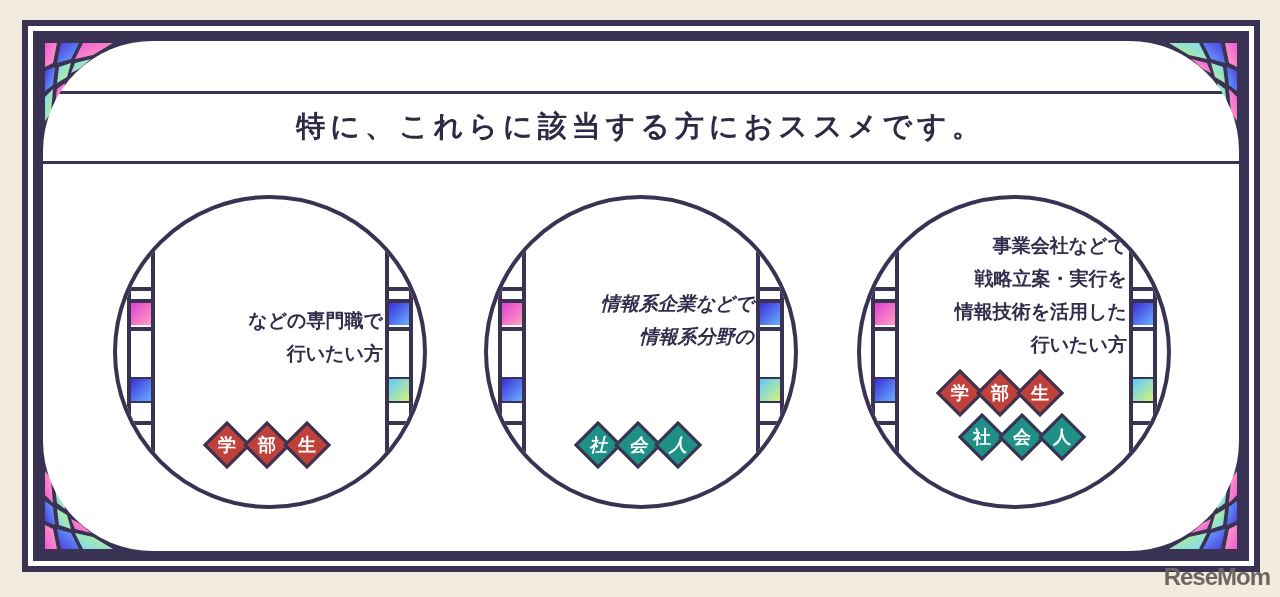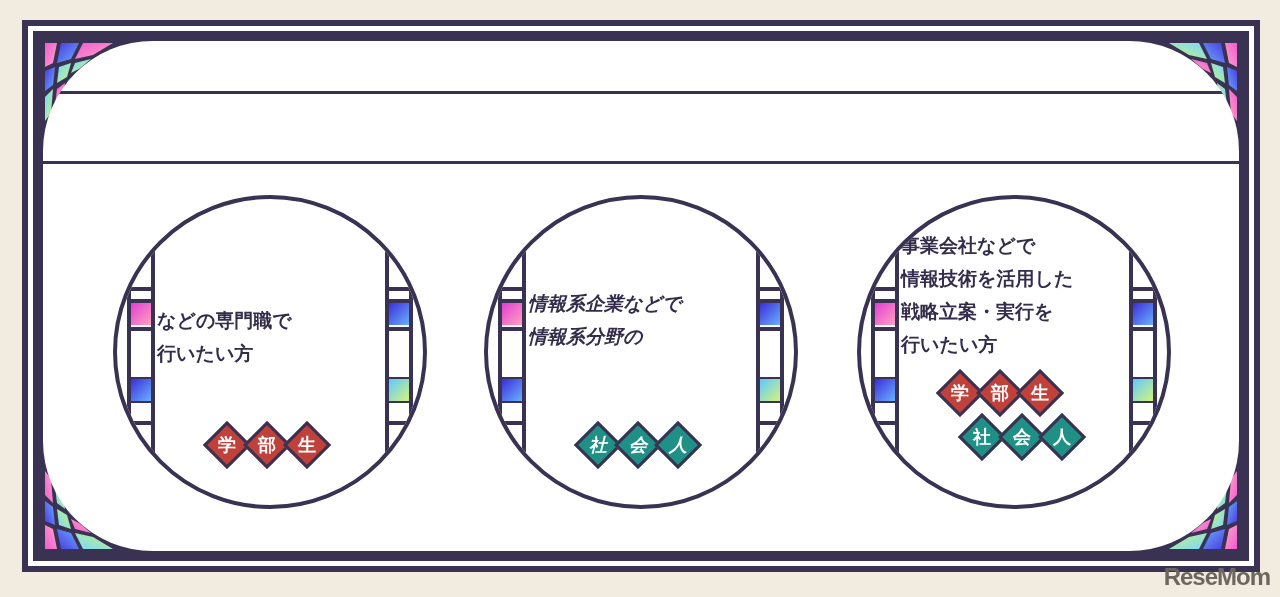--- a/index.html
+++ b/index.html
@@ -10,21 +10,21 @@
   .panel{position:absolute;left:43px;top:41px;width:1196px;height:510px;background:#fff;border-radius:110px;overflow:hidden;}
   .hline{position:absolute;left:0;width:100%;height:3px;background:#3a3252;}
   .heading{position:absolute;left:0;top:52px;width:100%;height:68px;display:flex;align-items:center;justify-content:center;font-size:29px;font-weight:bold;letter-spacing:5px;color:#2f2944;}
   .corner{position:absolute;width:110px;height:110px;}
   .circle{position:absolute;top:195px;width:314px;height:314px;border:4px solid #3a3252;border-radius:50%;box-sizing:border-box;overflow:hidden;background:#fff;}
   .pillar{position:absolute;top:0;width:28px;height:100%;border-left:4px solid #3a3252;border-right:4px solid #3a3252;box-sizing:border-box;}
   .pillar.left{left:10px;}
   .pillar.right{right:10px;}
   .pillar .bar{position:absolute;left:0;width:100%;height:4px;background:#3a3252;}
   .pillar .glass{position:absolute;left:0;width:100%;height:22px;}
-  .ctext{position:absolute;left:40px;right:40px;text-align:left;font-size:19px;font-weight:bold;line-height:33px;color:#332c4a;}
+  .ctext{position:absolute;left:40px;right:40px;text-align:right;font-size:19px;font-weight:bold;line-height:33px;color:#332c4a;}
   .badges{position:absolute;display:flex;}
   .dia{width:48px;height:48px;position:relative;margin-right:-8px;}
   .dia .sq{position:absolute;left:7px;top:7px;width:34px;height:34px;transform:rotate(45deg);border:3px solid #3a3252;box-sizing:border-box;}
   .dia .lbl{position:absolute;left:0;top:0;width:48px;height:48px;display:flex;align-items:center;justify-content:center;color:#fff;font-weight:bold;font-size:18px;}
   .red .sq{background:#c0403a;}
   .teal .sq{background:#1e9085;}
   .logo{position:absolute;right:10px;bottom:6px;font-family:"Liberation Sans",sans-serif;font-weight:bold;font-size:24px;color:#6b6760;letter-spacing:-1px;}
 </style>
 </head>
 <body>
@@ -87,20 +87,21 @@
   <polygon points="2,30 12,26 10,44 2,50" fill="url(#g2)"></polygon>
   <polygon points="16,26 28,22 24,36 14,42" fill="url(#g3)"></polygon>
   <polygon points="32,22 48,18 36,28 28,32" fill="url(#g1)"></polygon>
   <polygon points="2,56 10,48 8,72 2,80" fill="url(#g1)"></polygon>
   <polygon points="14,48 22,42 20,58 12,64" fill="url(#g3)"></polygon>
   <polygon points="26,38 34,34 26,46 22,48" fill="url(#g2)"></polygon>
 </svg>
 
 <div class="panel">
   <div class="hline" style="top:50px"></div>
+  <div class="heading">特に、これらに該当する方におススメです。</div>
   <div class="hline" style="top:120px"></div>
 </div>
 
 <div id="cards">
     <div class="circle" style="left: 113px;">
       <div class="pillar left">
         <div class="bar" style="top: 88px;"></div>
         <div class="bar" style="top: 100px;"></div>
         <div class="bar" style="top: 128px;"></div>
         <div class="bar" style="top: 178px;"></div>
@@ -194,22 +195,22 @@
         <div class="bar" style="top: 100px;"></div>
         <div class="bar" style="top: 128px;"></div>
         <div class="bar" style="top: 178px;"></div>
         <div class="bar" style="top: 200px;"></div>
         <div class="bar" style="top: 222px;"></div>
         <div class="glass" style="top: 104px; background: linear-gradient(135deg, rgb(58, 46, 216), rgb(106, 176, 255));"></div>
         <div class="glass" style="top: 180px; background: linear-gradient(135deg, rgb(95, 200, 255), rgb(212, 244, 122));"></div>
       </div>
       <div class="ctext" style="top: 30px;">
         <div>事業会社などで</div>
+        <div>戦略立案・実行を</div>
         <div>情報技術を活用した</div>
-        <div>戦略立案・実行を</div>
         <div>行いたい方</div>
       </div>
       <div class="badges" style="top: 170px; left: 75px;">
         <div class="dia red">
           <div class="sq"></div>
           <div class="lbl">学</div>
         </div>
         <div class="dia red">
           <div class="sq"></div>
           <div class="lbl">部</div>

